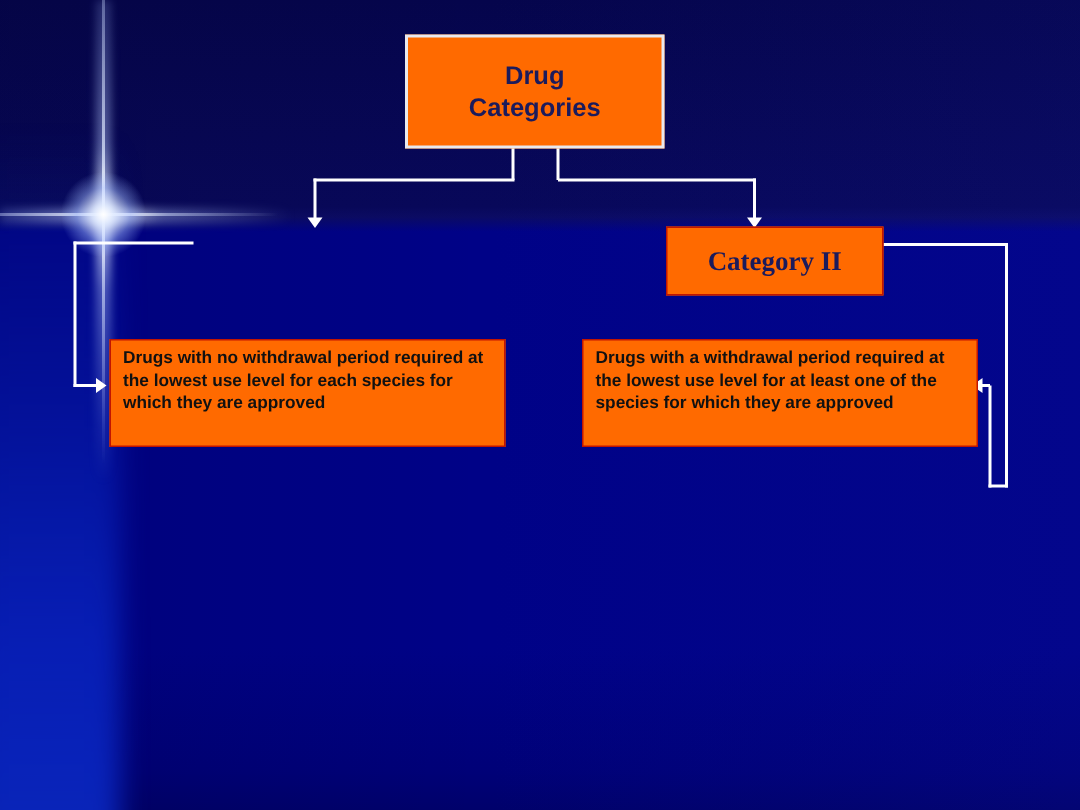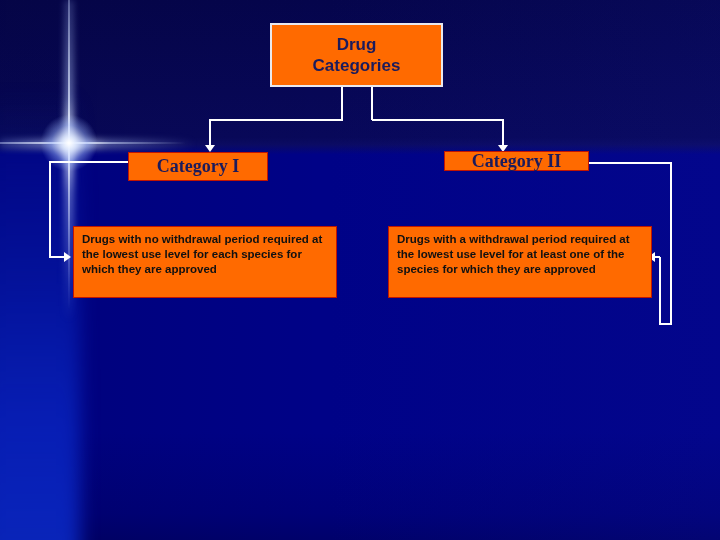--- a/index.html
+++ b/index.html
@@ -33,34 +33,34 @@
   .flare-h-core{position:absolute;left:0;top:142px;width:186px;height:2px;filter:blur(0.5px);
     background:linear-gradient(90deg, rgba(205,218,255,0.4) 0%, rgba(235,242,255,0.8) 30%,
                #ffffff 37%, rgba(215,228,255,0.5) 60%, transparent 100%);}
   .flare-core{position:absolute;left:41px;top:115px;width:56px;height:56px;
     background:radial-gradient(circle, #ffffff 0%, rgba(225,235,255,0.9) 16%,
                rgba(160,185,255,0.45) 45%, rgba(120,150,255,0.0) 72%);}
 
   
   .box{position:absolute;background:var(--box-fill,#FF6A00);box-sizing:border-box;}
   .title-box{
-    left:270px;top:23px;width:173px;height:64px;
+    left:270px;top:23px;width:173px;height:76px;
     border:2px solid var(--box-border-light,#E9E9EE);
     display:flex;align-items:center;justify-content:center;text-align:center;
     font-weight:bold;font-size:17px;line-height:21px;
     color:var(--label-text,#1B1B5C);white-space:pre-line;
   }
   .cat-box{
     border:1px solid var(--box-border-red,#C21500);
     display:flex;align-items:center;justify-content:center;
     font-family:"Liberation Serif","DejaVu Serif",serif;
     font-weight:bold;font-size:18px;color:var(--label-text,#1B1B5C);
   }
   .cat-box.one{left:128px;top:152px;width:140px;height:29px;}
-  .cat-box.two{left:444px;top:151px;width:145px;height:20px;}
+  .cat-box.two{left:444px;top:151px;width:145px;height:46px;}
   .desc-box{
     border:1px solid var(--box-border-red,#C21500);
     padding:5px 8px;font-weight:bold;font-size:11.5px;line-height:15px;
     color:var(--desc-text,#111111);
   }
   .desc-box.one{left:73px;top:226px;width:264px;height:72px;}
   .desc-box.two{left:388px;top:226px;width:264px;height:72px;}
 
   
   .seg{position:absolute;background:var(--connector,#FFFFFF);}
@@ -102,21 +102,20 @@
   <div class="seg" style="left:589px;top:162px;width:83px;height:2px"></div>
   <div class="seg" style="left:670px;top:162px;width:2px;height:163px"></div>
   <div class="seg" style="left:659px;top:323px;width:13px;height:2px"></div>
   <div class="seg" style="left:659px;top:257px;width:2px;height:68px"></div>
   <div class="seg" style="left:654px;top:256px;width:6px;height:2px"></div>
   <div class="arrow left" style="left:648px;top:252px"></div>
 
   <div class="box title-box">Drug
 Categories</div>
 
-  <div class="box cat-box one">Category I</div>
 
   <div class="box cat-box two">Category II</div>
 
   <div class="box desc-box one">Drugs with no withdrawal period required at the lowest use level for each species for which they are approved</div>
 
   <div class="box desc-box two">Drugs with a withdrawal period required at the lowest use level for at least one of the species for which they are approved</div>
 
 </div>
 
 </body></html>

